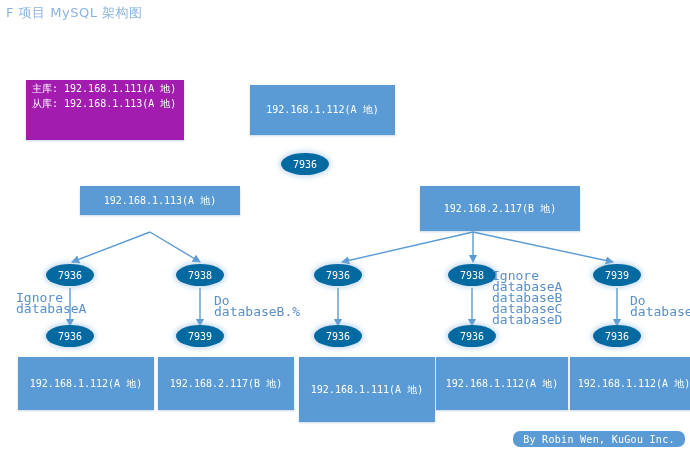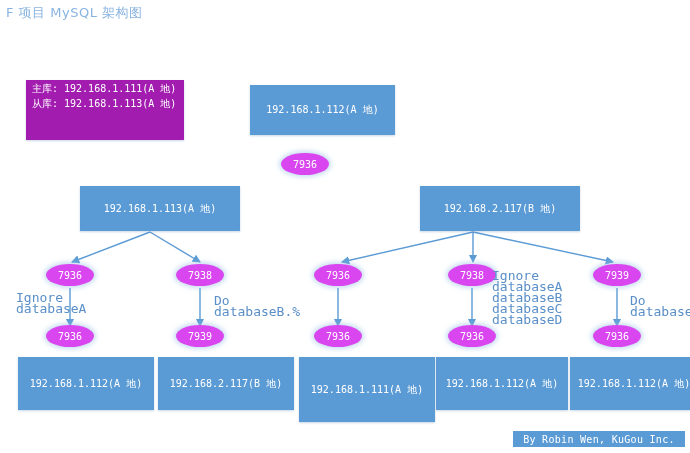--- a/index.html
+++ b/index.html
@@ -76,21 +76,21 @@
     margin-left: 16px;
   }
   .legend-line { white-space: nowrap; }
 
   
   .ellipse {
     position: absolute;
     width: 48px;
     height: 22px;
     border-radius: 50%;
-    background: #d946ef;
+    background: #0369a1;
     color: #FFFFFF;
     font-size: 10px;
     display: flex;
     align-items: center;
     justify-content: center;
     box-shadow: 0 0 5px 2px rgba(150,190,225,0.55);
     text-align: center;
   }
 
   
@@ -109,20 +109,21 @@
     top: 431px;
     width: 172px;
     height: 16px;
     background: #5B9BD5;
     color: #FFFFFF;
     font-size: 10px;
     display: flex;
     align-items: center;
     justify-content: center;
     letter-spacing: 0.3px;
+    border-radius: 7px;
   }
 </style>
 </head>
 <body>
 
 <div id="canvas">
 
   <div class="title">F 项目 MySQL 架构图</div>
 
   <svg id="edges" viewBox="0 0 690 453">
@@ -150,21 +151,21 @@
   </svg>
 
   <div class="legend-box">
     <div class="legend-line">主库: 192.168.1.111(A 地)</div>
     <div class="legend-line">从库: 192.168.1.113(A 地)</div>
   </div>
 
   <div class="box" style="left:238px; top:85px; width:145px; height:50px;">192.168.1.112(A 地)</div>
   <div class="ellipse" style="left:281px; top:153px;">7936</div>
 
-  <div class="box" style="left:68px; top:186px; width:160px; height:45px;">192.168.1.113(A 地)</div>
+  <div class="box" style="left:68px; top:186px; width:160px; height:29px;">192.168.1.113(A 地)</div>
   <div class="box" style="left:408px; top:186px; width:160px; height:45px;">192.168.2.117(B 地)</div>
 
   <div class="ellipse" style="left:46px; top:264px;">7936</div>
   <div class="ellipse" style="left:176px; top:264px;">7938</div>
 
   <div class="ellipse" style="left:314px; top:264px;">7936</div>
   <div class="ellipse" style="left:448px; top:264px;">7938</div>
   <div class="ellipse" style="left:593px; top:264px;">7939</div>
 
   <div class="ellipse" style="left:46px; top:325px;">7936</div>

